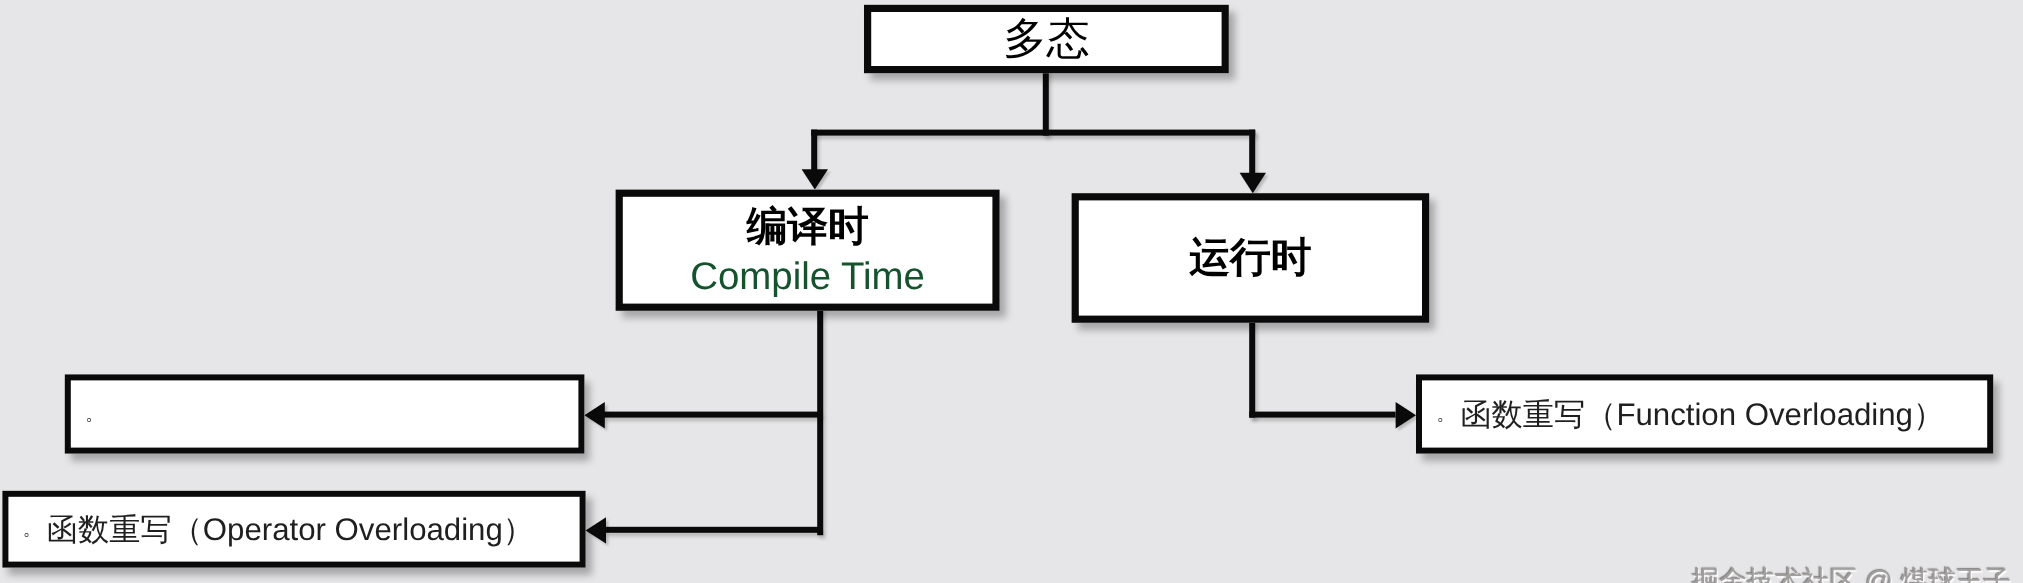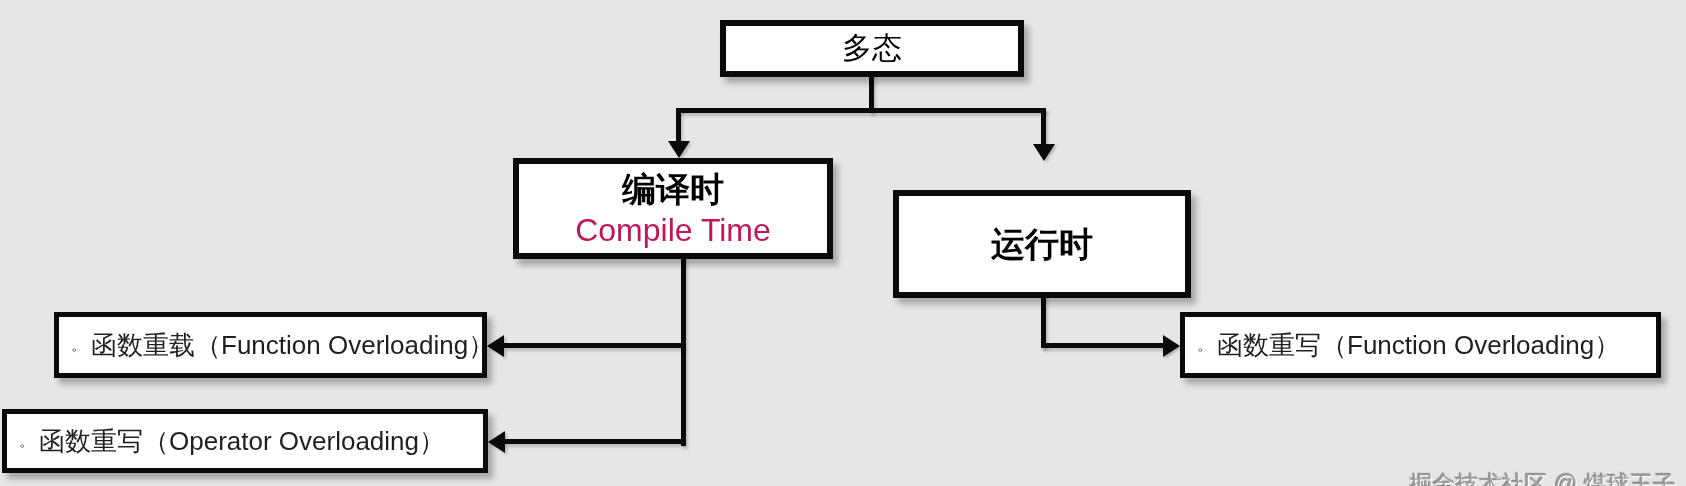--- a/index.html
+++ b/index.html
@@ -18,30 +18,30 @@
     position: absolute;
     background: #ffffff;
     border: 6px solid #0a0a0a;
     box-sizing: border-box;
     box-shadow: 5px 6px 6px rgba(0,0,0,0.28);
     display: flex;
     align-items: center;
     justify-content: center;
     white-space: nowrap;
   }
-  .node-root      { left: 720px;  top: 20px;   width: 304px; height: 57px;  font-size: 30px; color:#000; }
+  .node-root      { left: 720px;  top: 4px;   width: 304px; height: 57px;  font-size: 36px; color:#000; }
   .node-compile   { left: 513px;  top: 158px; width: 320px; height: 101px; flex-direction: column; }
-  .node-runtime   { left: 893px;  top: 161px; width: 298px; height: 108px; flex-direction: row; margin-top: 29px; }
+  .node-runtime   { left: 893px;  top: 161px; width: 298px; height: 108px; flex-direction: row; }
   .node-leaf      { border-width: 5px; justify-content: flex-start; padding-left: 12px; font-size: 26px; color: #1f1f1f; }
   .node-leaf1     { left: 54px;   top: 312px; width: 433px; height: 66px; }
   .node-leaf2     { left: 2px;    top: 409px; width: 486px; height: 64px; }
   .node-leaf3     { left: 1180px; top: 312px; width: 481px; height: 66px; }
 
   .branch-title    { font-size: 34px; font-weight: bold; color: #000; line-height: 42px; }
-  .branch-subtitle { font-size: 32px; font-weight: normal; color: #be185d; line-height: 40px; }
+  .branch-subtitle { font-size: 32px; font-weight: normal; color: #14532d; line-height: 40px; }
   .leaf-bullet     { font-size: 15px; color: #1f1f1f; margin-right: 5px; }
 
   
   .line {
     position: absolute;
     background: #0a0a0a;
     box-shadow: 2px 3px 3px rgba(0,0,0,0.18);
   }
   .l-root-drop   { left: 869px;  top: 57px;  width: 5px;   height: 56px; }
   .l-rail        { left: 676px;  top: 108px; width: 370px; height: 5px; }
@@ -116,21 +116,20 @@
     <span class="branch-title">编译时</span>
     <span class="branch-subtitle">Compile Time</span>
   </div>
 
   <div class="node node-runtime">
     <span class="branch-title">运行时</span>
   </div>
 
   <div class="node node-leaf node-leaf1">
     <span class="leaf-bullet">。</span>
-    <span>函数重载（Function Overloading）</span>
   </div>
 
   <div class="node node-leaf node-leaf2">
     <span class="leaf-bullet">。</span>
     <span>函数重写（Operator Overloading）</span>
   </div>
 
   <div class="node node-leaf node-leaf3">
     <span class="leaf-bullet">。</span>
     <span>函数重写（Function Overloading）</span>

